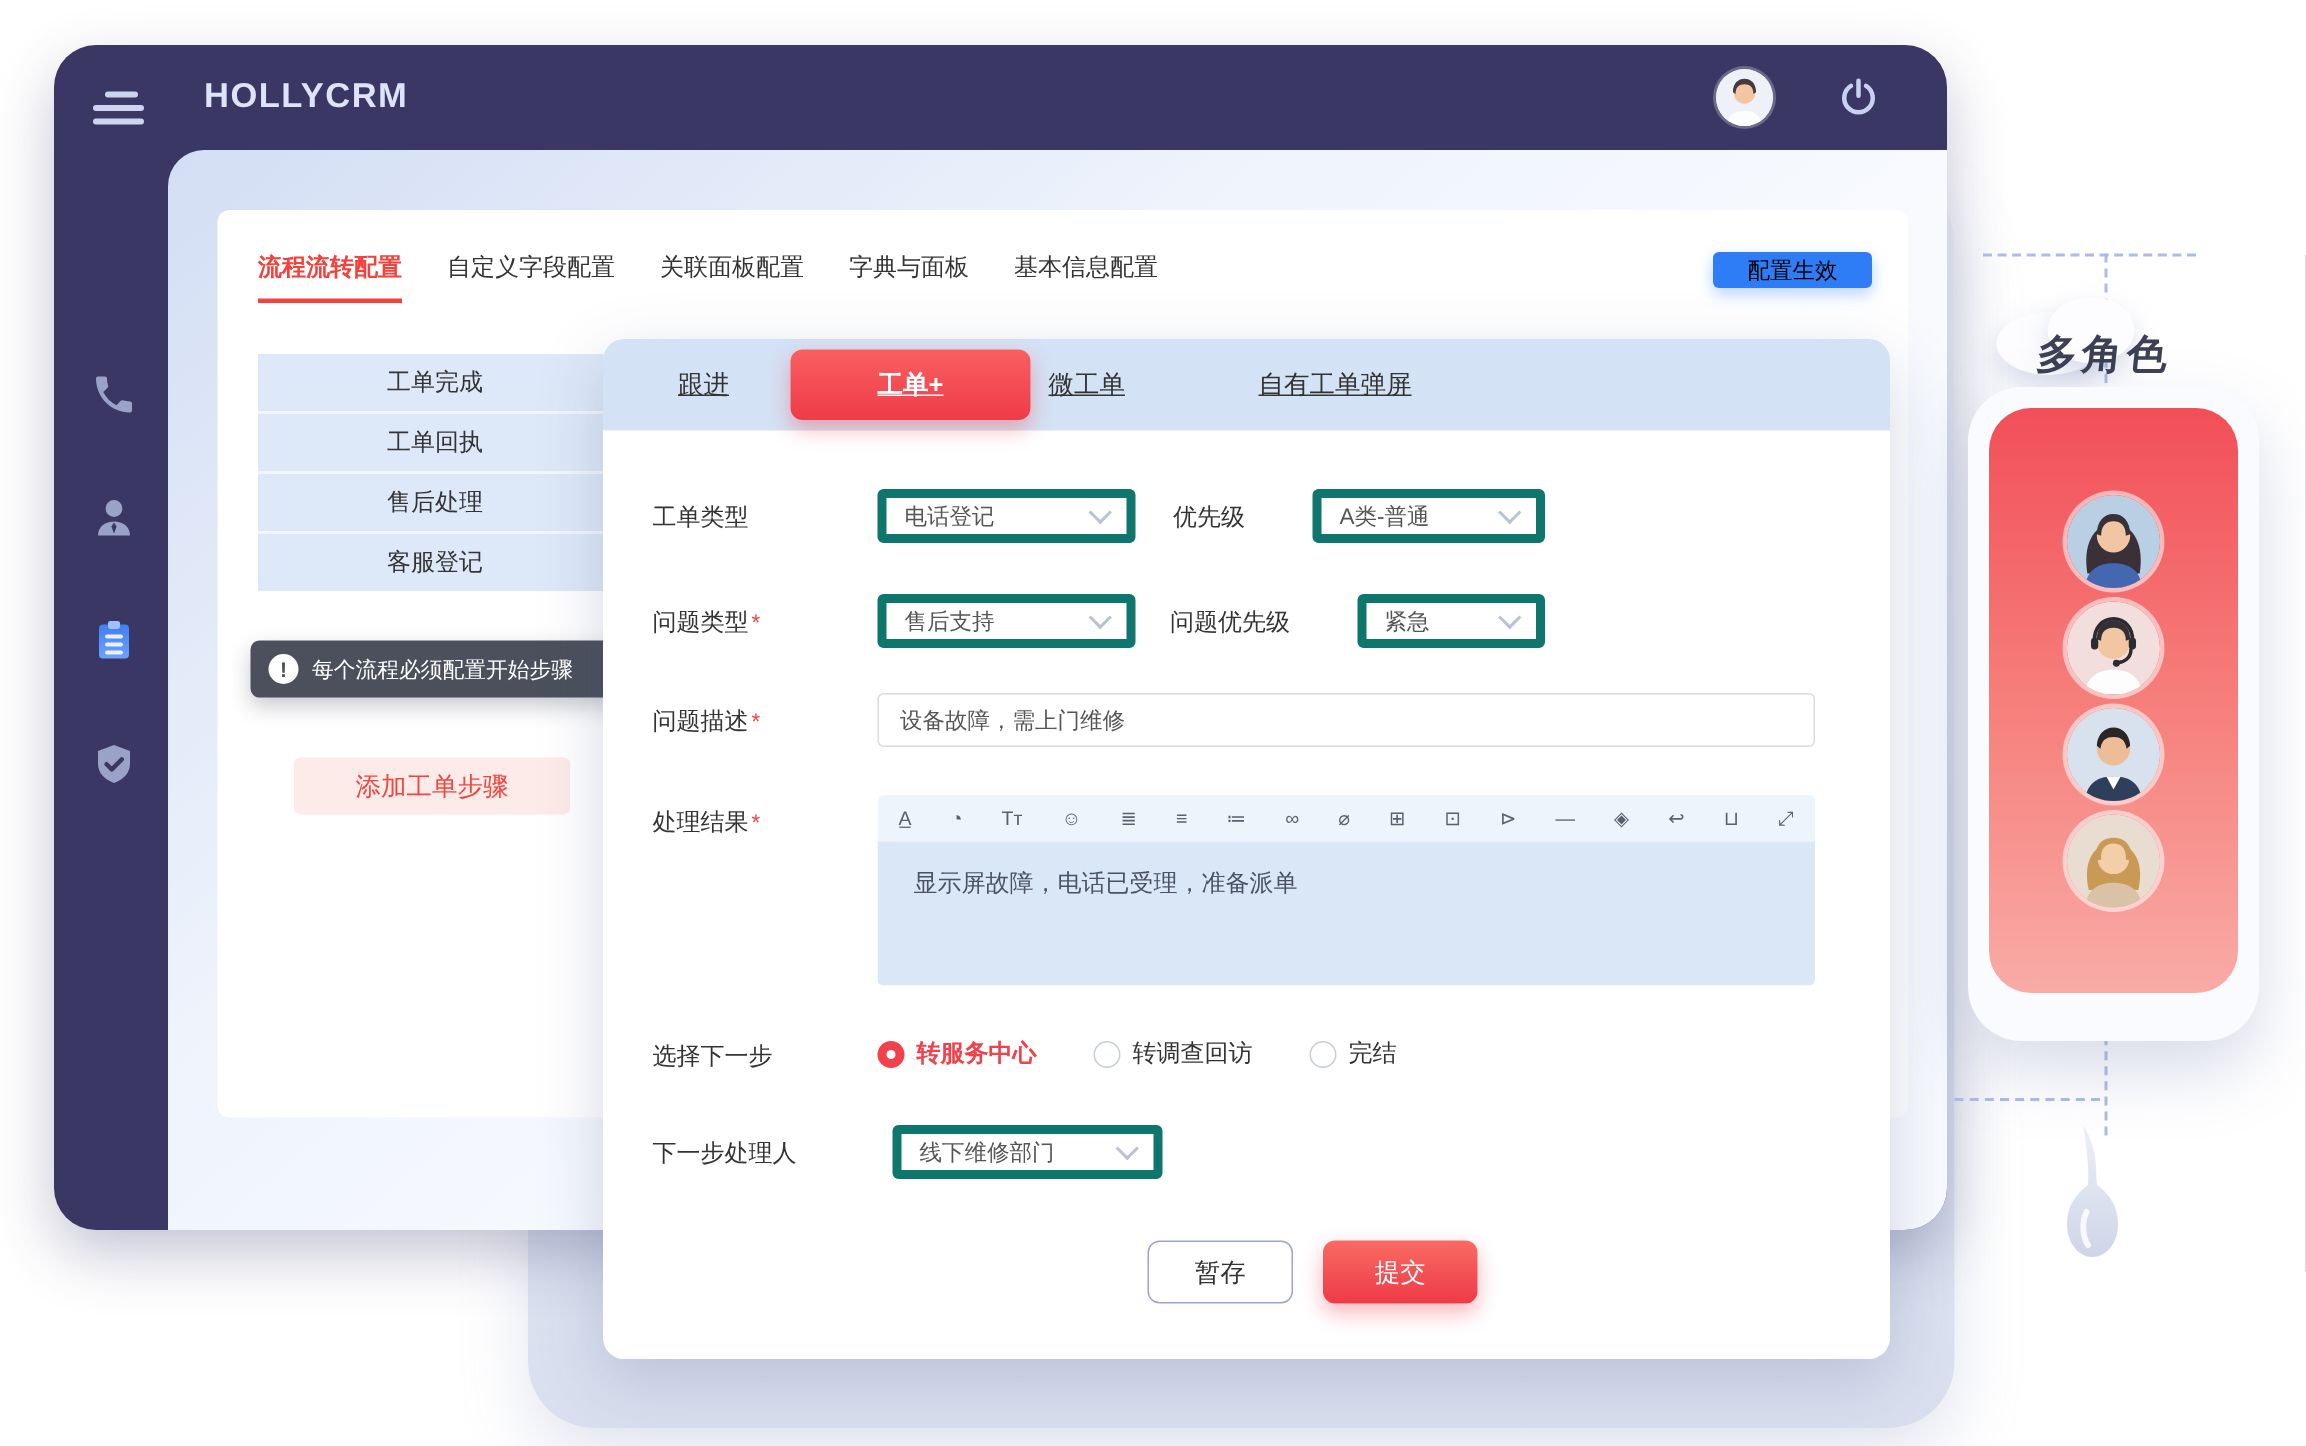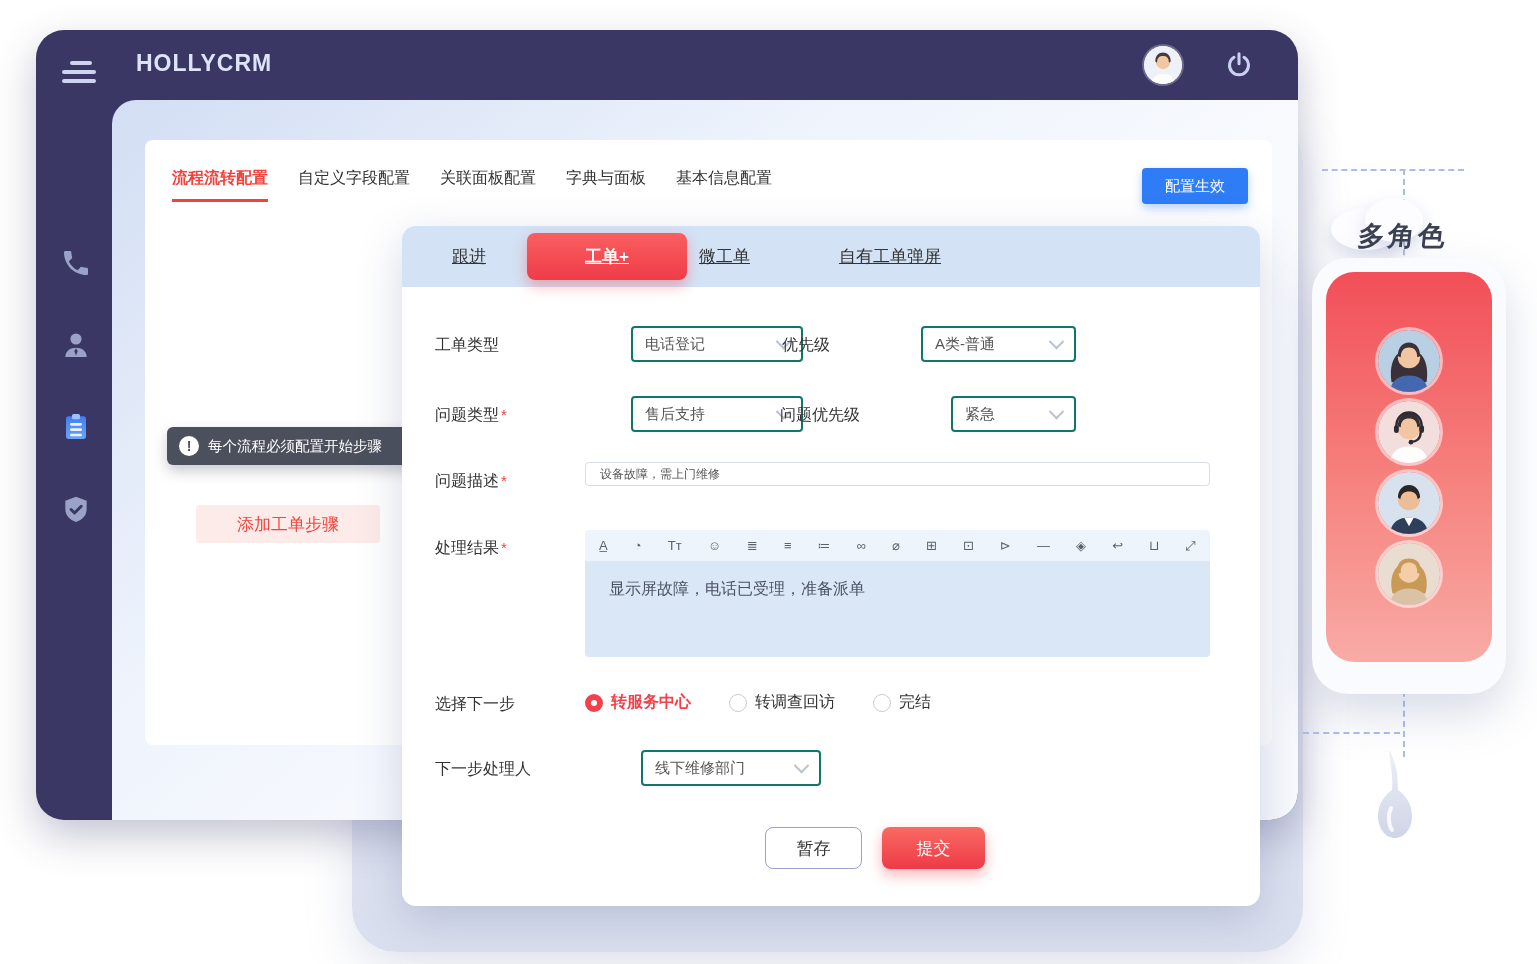--- a/index.html
+++ b/index.html
@@ -32,22 +32,22 @@
   
   .content{position:absolute;left:76px;top:70px;width:1186px;height:720px;
            border-radius:24px 0 28px 0;
            background:linear-gradient(140deg,#d3def4 0%,#eef3fc 35%,#f8fafe 60%);}
   .panel{position:absolute;left:33px;top:40px;width:1127px;height:605px;border-radius:8px;
          background:#ffffff;}
 
   .cfg-tabs{position:absolute;left:27px;top:28px;display:flex;gap:30px;align-items:flex-start;}
   .cfg-tab{font-size:16px;color:#333;padding-bottom:10px;cursor:pointer;white-space:nowrap;}
   .cfg-tab.active{color:#f3413c;font-weight:bold;border-bottom:3px solid #f3413c;}
-  .apply-btn{position:absolute;right:24px;top:28px;width:106px;height:36px;border-radius:4px;
-             background:#2e7cf6;color:#ffffff;font-size:15px;display:flex;align-items:center;
+  .apply-btn{position:absolute;right:24px;top:28px;width:106px;height:24px;border-radius:4px;
+             background:#2e7cf6;color:#000000;font-size:15px;display:flex;align-items:center;
              justify-content:center;cursor:pointer;box-shadow:0 4px 10px rgba(46,124,246,.35);font-family:Liberation Mono, monospace;}
 
   .step-list{position:absolute;left:27px;top:96px;width:236px;}
   .step-item{height:38px;background:#dde9f8;display:flex;align-items:center;justify-content:center;
              font-size:16px;color:#333;border-bottom:2px solid #f2f7fd;cursor:pointer;}
   .step-item:last-child{border-bottom:none;}
 
   .notice{position:absolute;left:22px;top:287px;width:268px;height:38px;border-radius:6px;
           background:#4b505c;display:flex;align-items:center;padding-left:12px;box-sizing:border-box;
           box-shadow:0 6px 14px rgba(40,45,60,.25);}
@@ -68,27 +68,27 @@
   .mtab{position:absolute;top:0;height:61px;display:flex;align-items:center;font-size:17px;
         color:#333;cursor:pointer;white-space:nowrap;text-decoration:underline;}
   .mtab-follow{left:50px;} .mtab-micro{left:297px;} .mtab-popup{left:437px;}
   .mtab-active{left:125px;top:7px;width:160px;height:47px;border-radius:8px;
                background:linear-gradient(180deg,#fa5f60 0%,#ee3c49 100%);color:#fff;font-weight:bold;
                display:flex;align-items:center;justify-content:center;
                box-shadow:0 6px 14px rgba(240,70,80,.4);}
 
   .f-label{position:absolute;font-size:16px;color:#333;white-space:nowrap;}
   .req{color:#f3413c;margin-left:2px;font-size:15px;}
-  .select{position:absolute;height:36px;border:2px solid #0f766e;border-radius:4px;background:#fff;
+  .select{position:absolute;height:36px;border:6px solid #0f766e;border-radius:4px;background:#fff;
           display:flex;align-items:center;justify-content:space-between;padding:0 12px;
-          box-sizing:border-box;font-size:15px;color:#555;cursor:pointer;margin-left:46px;}
+          box-sizing:border-box;font-size:15px;color:#555;cursor:pointer;}
   .chev{width:9px;height:9px;border-right:2px solid #b9c2d2;border-bottom:2px solid #b9c2d2;
         transform:rotate(45deg) translate(-2px,-2px);flex:0 0 auto;}
-  .text-input{position:absolute;left:183px;top:236px;width:625px;height:24px;border:1px solid #d8dce6;
-              border-radius:4px;box-sizing:border-box;padding:0 14px;font-size:12px;color:#555;
+  .text-input{position:absolute;left:183px;top:236px;width:625px;height:36px;border:1px solid #d8dce6;
+              border-radius:4px;box-sizing:border-box;padding:0 14px;font-size:15px;color:#555;
               font-family:inherit;background:#fff;}
 
   .editor{position:absolute;left:183px;top:304px;width:625px;border-radius:4px;overflow:hidden;}
   .ed-toolbar{display:flex;justify-content:space-between;align-items:center;height:31px;
               padding:0 14px;background:#eef4fb;border-bottom:1px solid #dfe8f4;}
   .ed-icon{font-size:13px;color:#58626f;cursor:pointer;line-height:1;}
   .ed-body{height:95px;background:#d9e7f7;font-size:16px;color:#4a5263;padding:17px 24px;
            box-sizing:border-box;cursor:text;}
 
   .radio-row{position:absolute;left:183px;top:466px;display:flex;align-items:center;gap:38px;}
@@ -202,20 +202,26 @@
 
         <div class="cfg-tabs">
           <div class="cfg-tab active">流程流转配置</div>
           <div class="cfg-tab">自定义字段配置</div>
           <div class="cfg-tab">关联面板配置</div>
           <div class="cfg-tab">字典与面板</div>
           <div class="cfg-tab">基本信息配置</div>
         </div>
         <div class="apply-btn">配置生效</div>
 
+        <div class="step-list">
+          <div class="step-item">工单完成</div>
+          <div class="step-item">工单回执</div>
+          <div class="step-item">售后处理</div>
+          <div class="step-item">客服登记</div>
+        </div>
 
         <div class="notice">
           <span class="notice-icon">!</span>
           <span class="notice-text">每个流程必须配置开始步骤</span>
         </div>
 
         <div class="add-step">添加工单步骤</div>
       </div>
     </div>
   </div>

